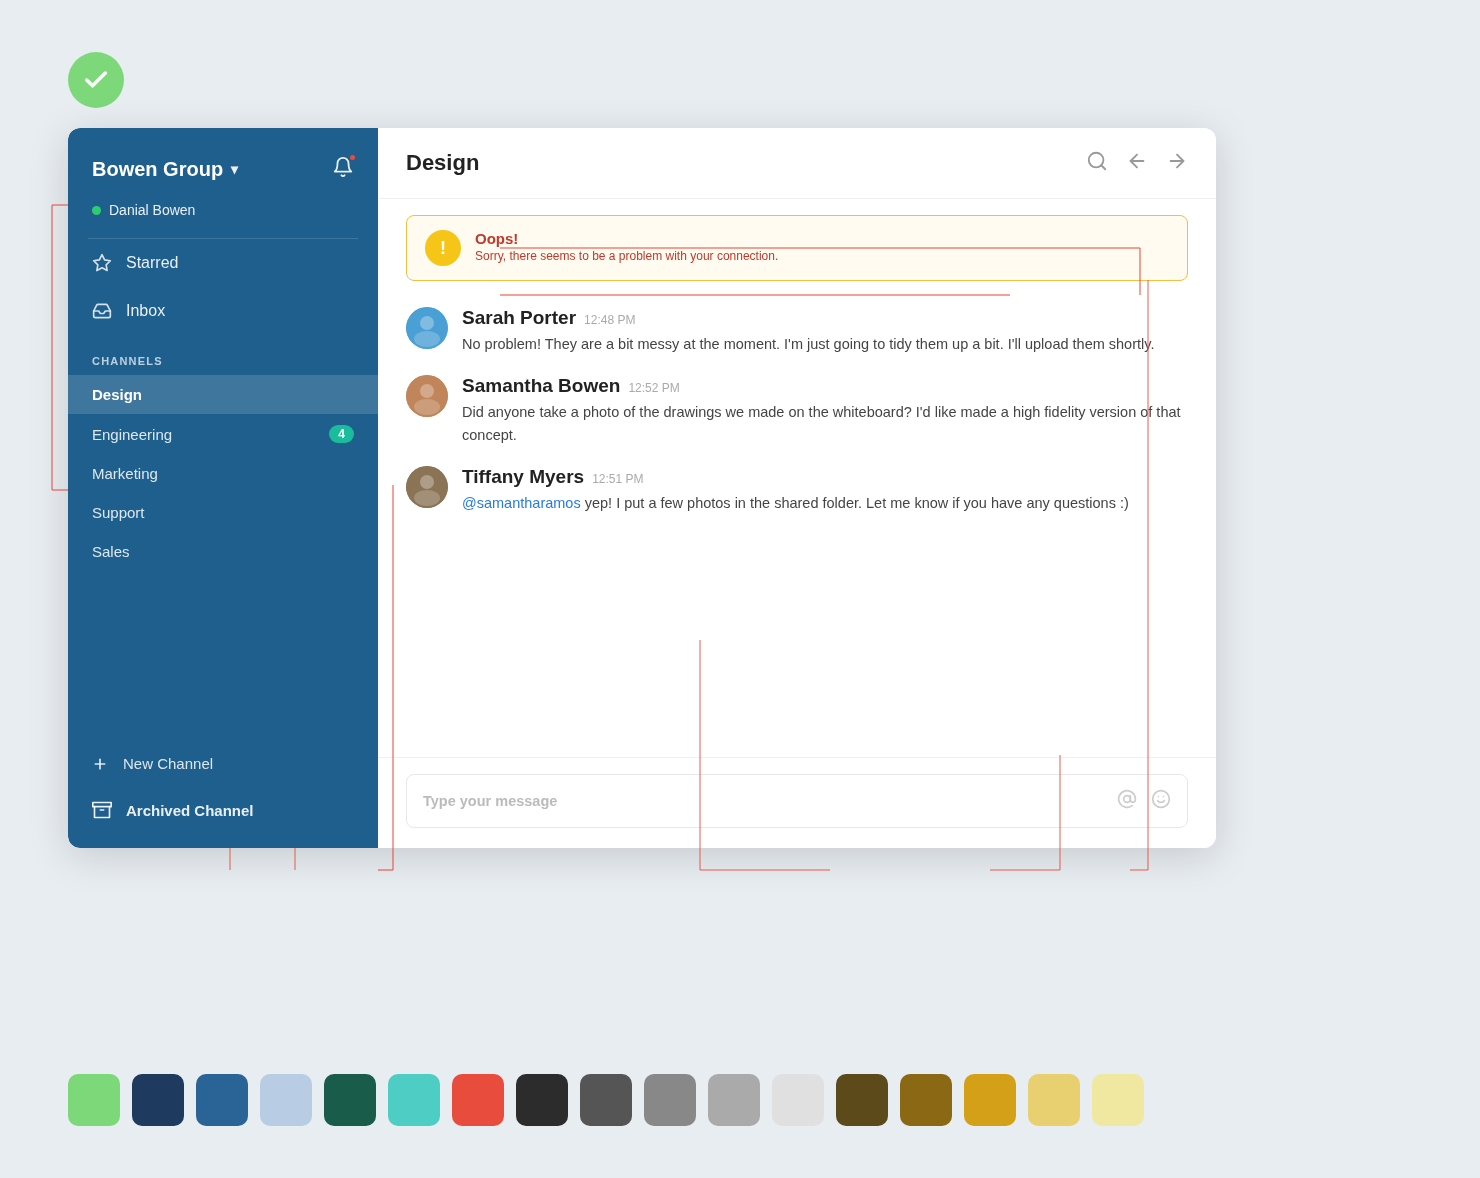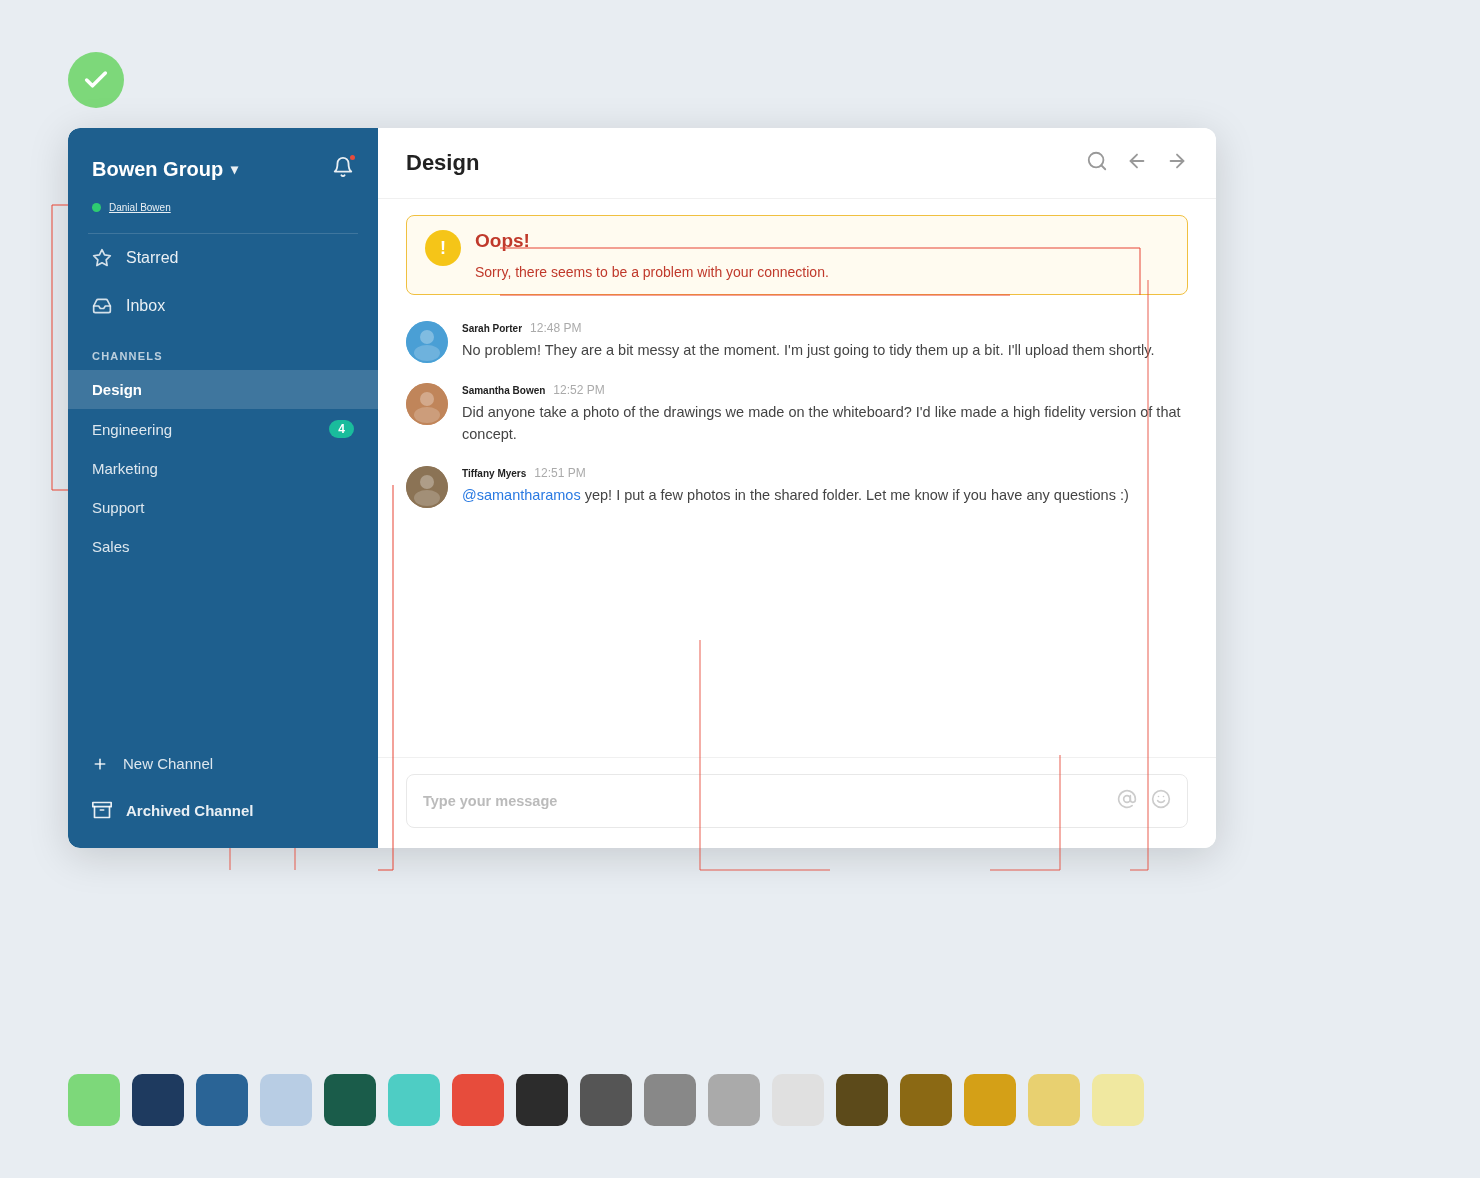--- a/index.html
+++ b/index.html
@@ -92,23 +92,22 @@
       align-items: center;
       gap: 8px;
     }
     .online-dot {
       width: 9px;
       height: 9px;
       background: #2ecc71;
       border-radius: 50%;
     }
     .username {
-      font-size: 10px;
+      font-size: 14px;
       opacity: 0.9;
-      text-decoration: underline;
     }
 
     .sidebar-divider {
       height: 1px;
       background: rgba(255,255,255,0.15);
       margin: 0 20px;
     }
 
     
     .nav-item {
@@ -234,27 +233,27 @@
       display: flex;
       align-items: center;
       justify-content: center;
       font-weight: 900;
       font-size: 18px;
       color: #fff;
     }
     .alert-content {}
     .alert-title {
       font-weight: 700;
-      font-size: 19px;
+      font-size: 15px;
       color: #c0392b;
     }
     .alert-subtitle {
-      font-size: 14px;
+      font-size: 12px;
       color: #c0392b;
-      margin-top: 12px;
+      margin-top: 2px;
     }
 
     
     .messages {
       flex: 1;
       overflow-y: auto;
       padding: 16px 28px;
       display: flex;
       flex-direction: column;
       gap: 0;
@@ -284,21 +283,21 @@
 
     .msg-content {}
     .msg-header {
       display: flex;
       align-items: baseline;
       gap: 8px;
       margin-bottom: 4px;
     }
     .msg-name {
       font-weight: 700;
-      font-size: 10px;
+      font-size: 19px;
       color: #222;
     }
     .msg-time {
       font-size: 12px;
       color: #aaa;
     }
     .msg-text {
       font-size: 14.5px;
       color: #444;
       line-height: 1.55;

